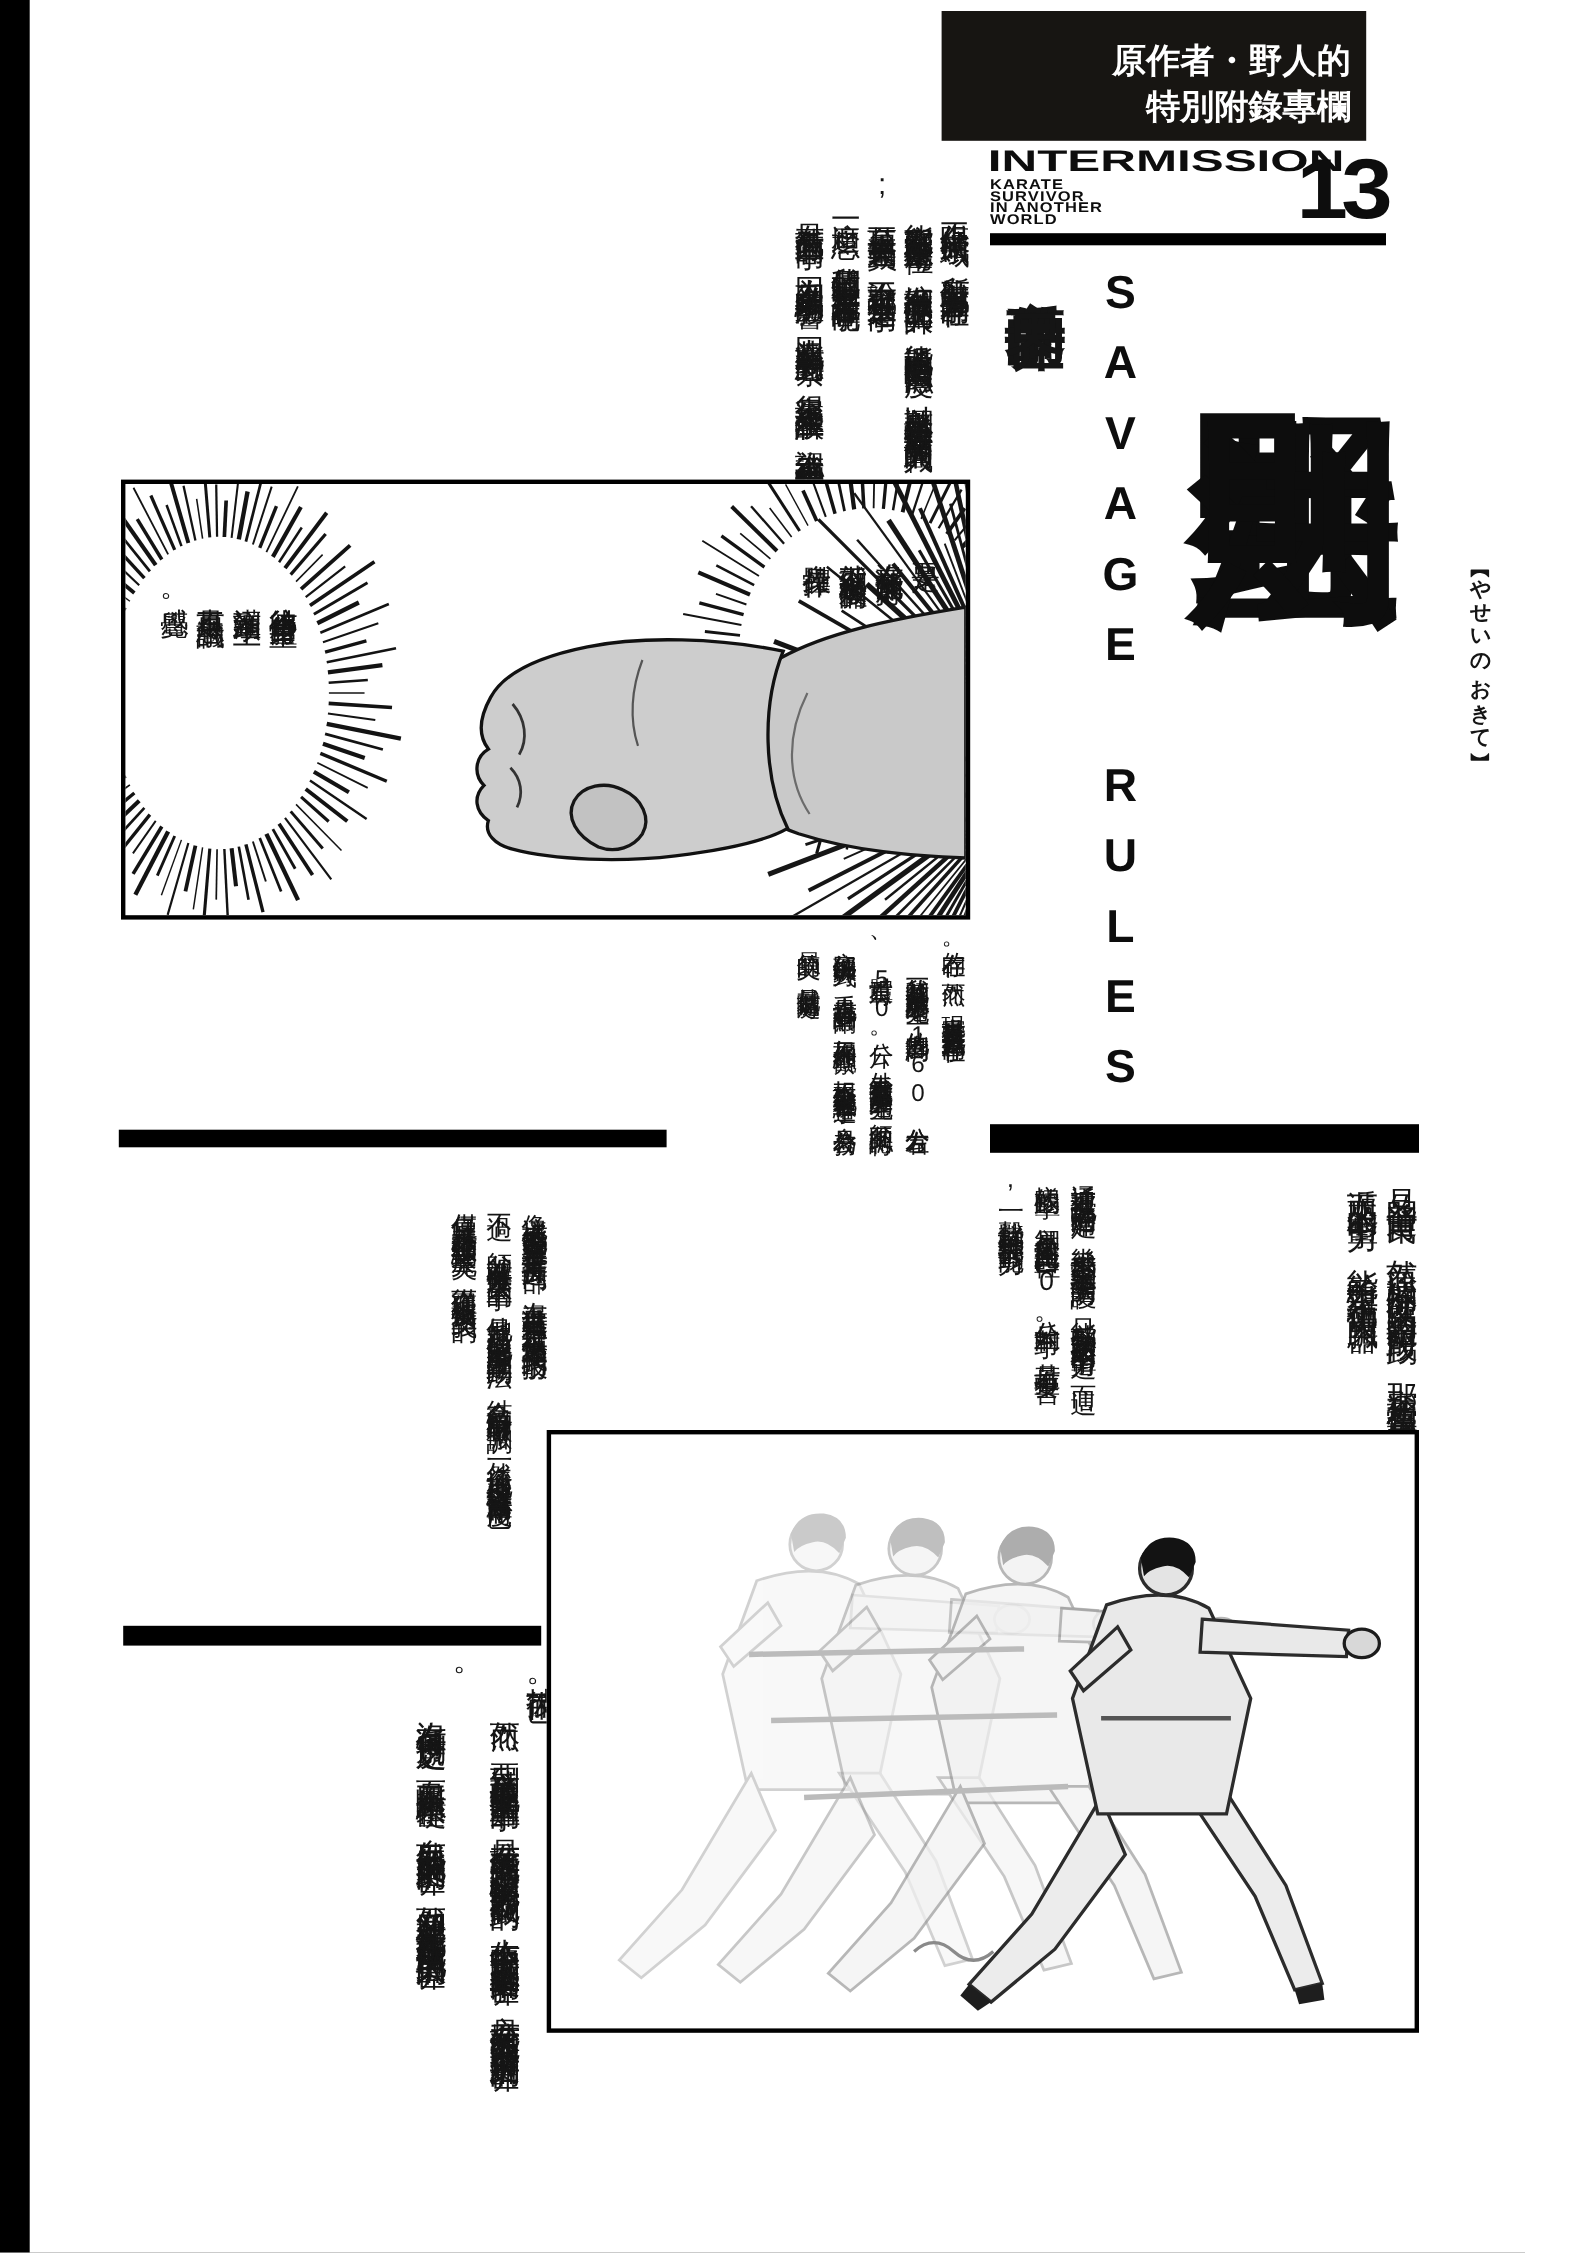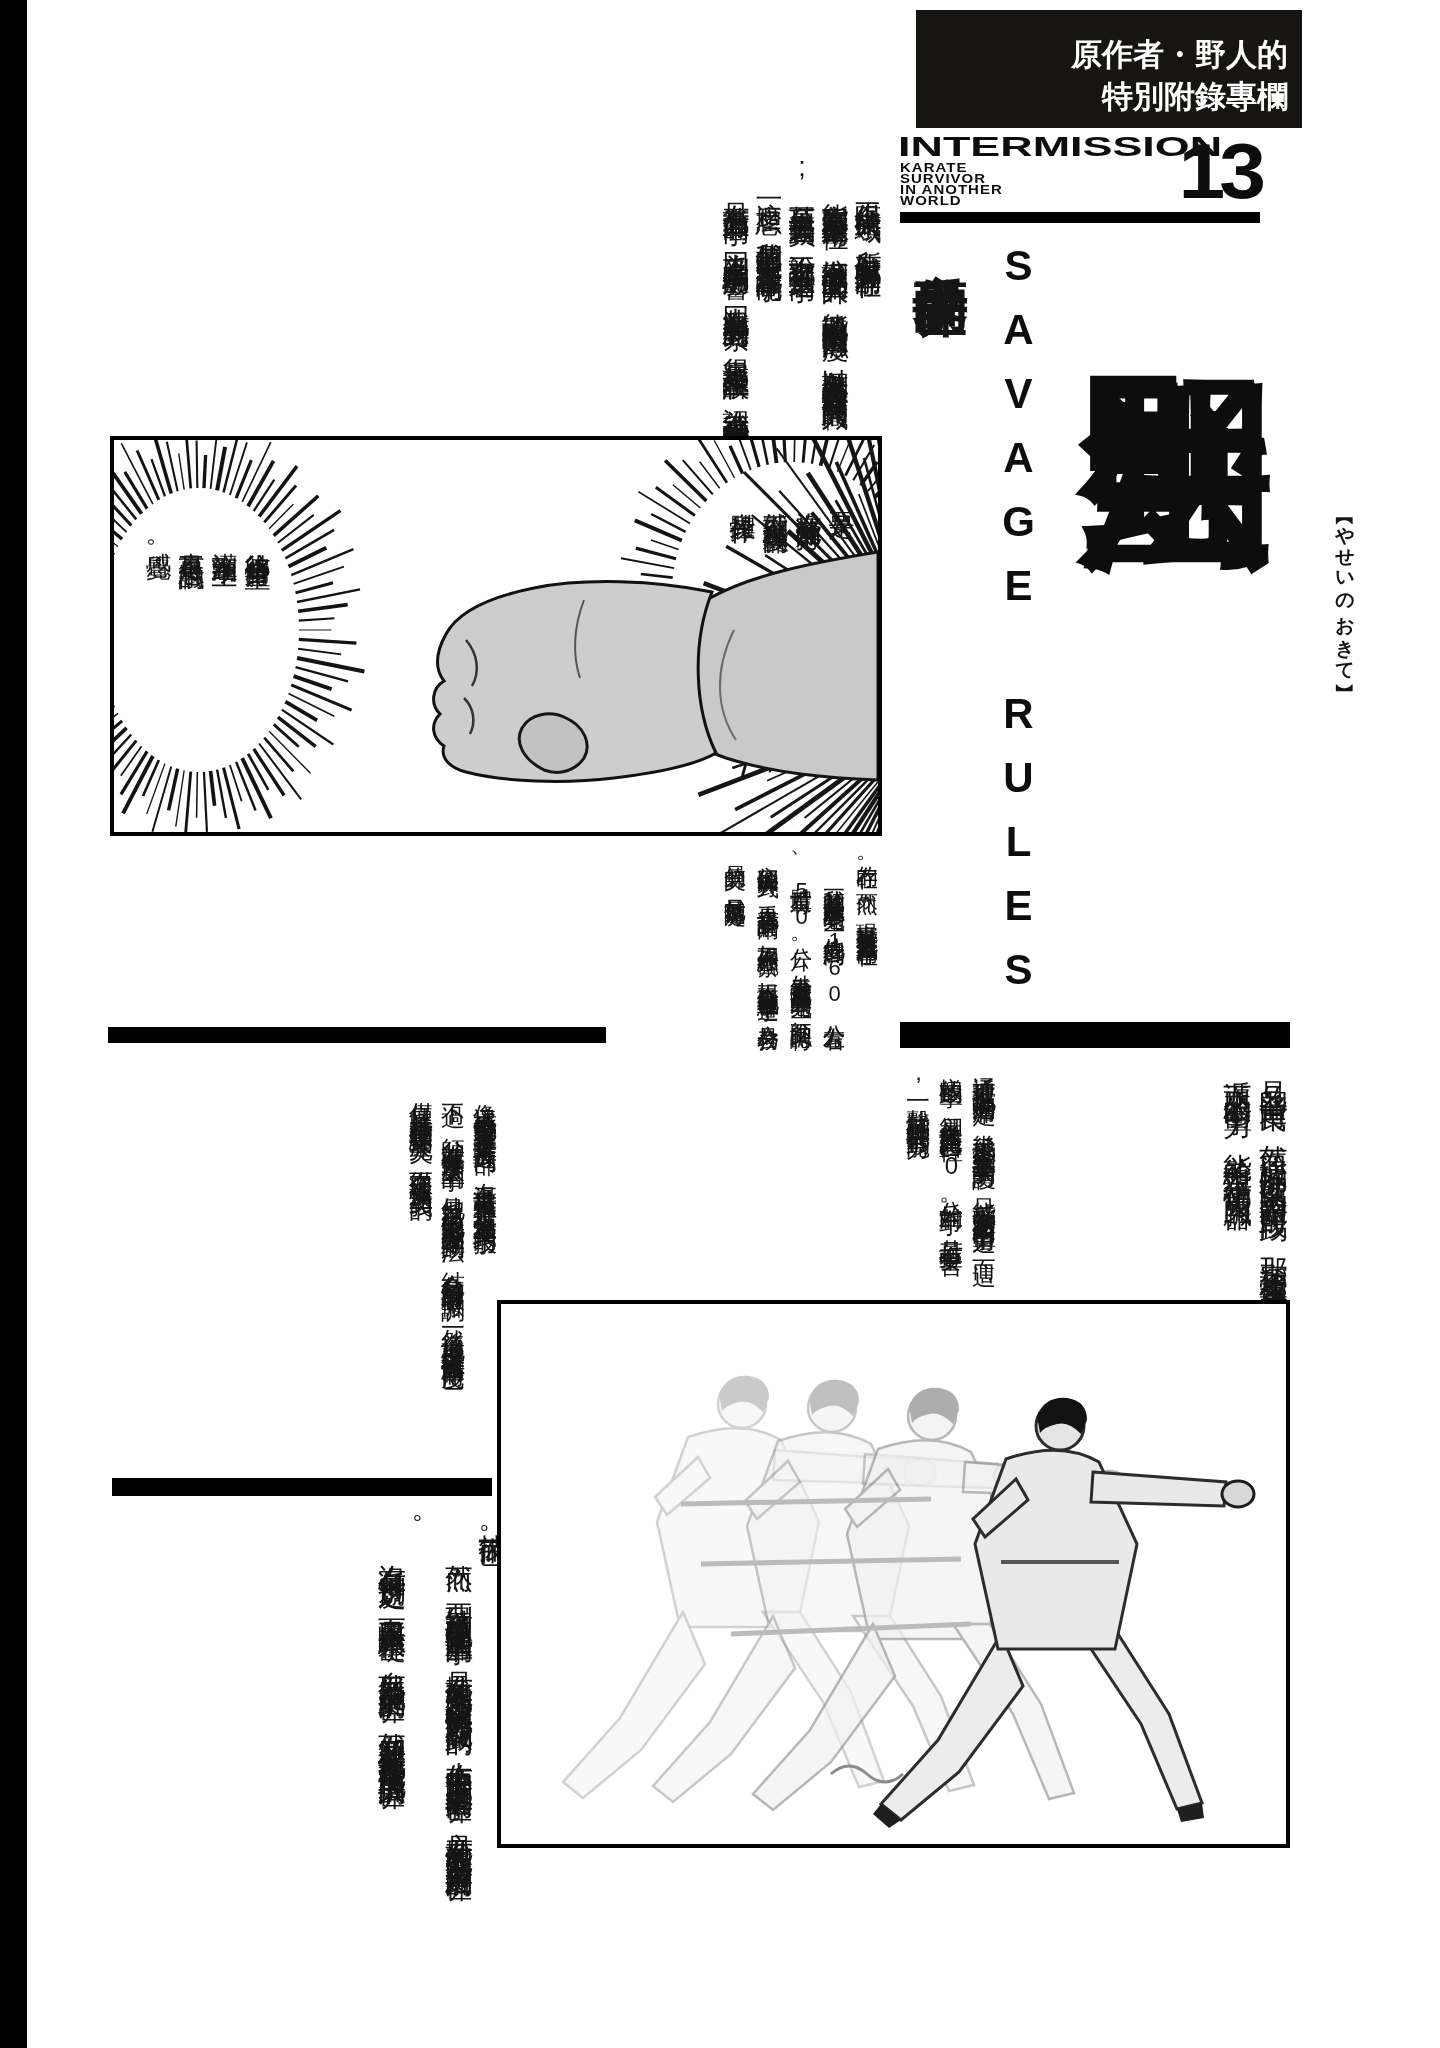--- a/index.html
+++ b/index.html
@@ -4,21 +4,21 @@
 <style>
   html,body{margin:0;padding:0;background:#777;}
   .page{position:relative;width:1440px;height:2048px;background:#fff;overflow:hidden;
         font-family:"Liberation Sans",sans-serif;color:#111;}
   .abs{position:absolute;}
   
   .vtext{writing-mode:vertical-rl;text-orientation:upright;white-space:pre-line;
          line-break:anywhere;color:#151515;}
   .spine{left:0;top:0;width:27px;height:2048px;background:#000;}
   
-  .hdrbox{left:916px;top:10px;width:386px;height:118px;background:#171512;
+  .hdrbox{left:856px;top:10px;width:386px;height:118px;background:#171512;
           display:flex;flex-direction:column;justify-content:flex-end;align-items:flex-end;
           padding:0 14px 10px 0;box-sizing:border-box;}
   .hdrbox .t{color:#fff;font-family:"Liberation Serif",serif;font-weight:bold;
              font-size:31px;line-height:42px;text-align:right;white-space:pre-line;}
   .intermission{left:898px;top:131px;width:362px;font-weight:900;font-size:44px;
                 letter-spacing:0px;transform:scale(1.02,0.62);transform-origin:left top;
                 font-family:"Liberation Sans",sans-serif;color:#0d0d0d;}
   .ksub{left:900px;top:163px;width:180px;font-weight:900;font-size:15px;line-height:12.5px;
         letter-spacing:1px;transform:scaleY(0.85);transform-origin:left top;white-space:pre-line;color:#0d0d0d;}
   .num13{left:1100px;top:139px;width:160px;text-align:right;font-weight:900;font-size:84px;

